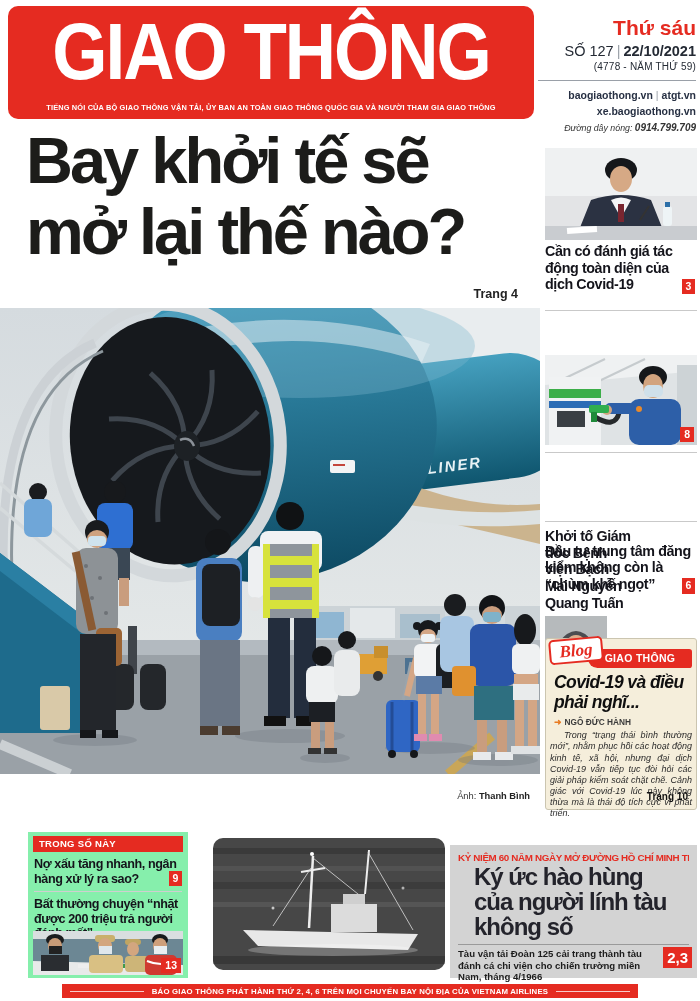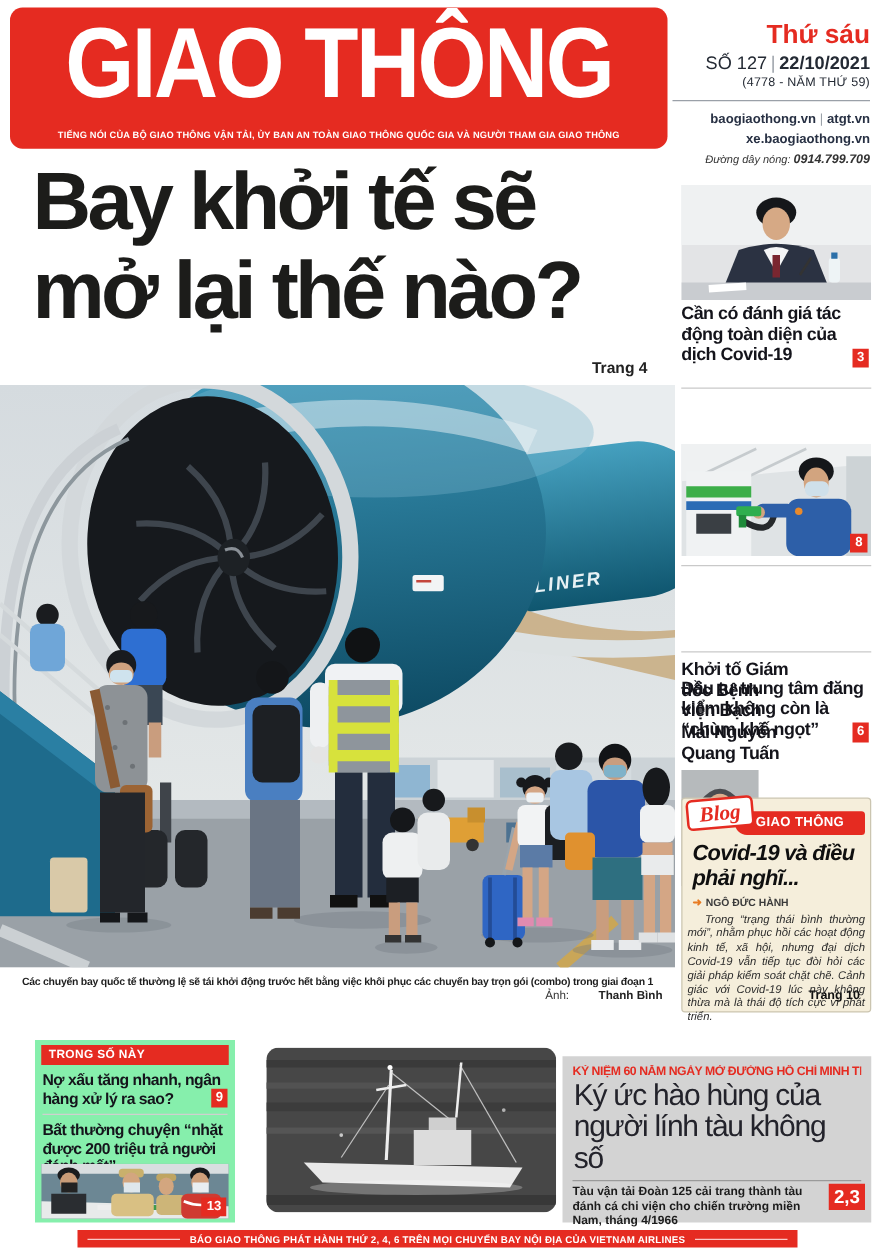--- a/index.html
+++ b/index.html
@@ -34,21 +34,21 @@
              line-height:1.09; font-weight:bold; color:var(--ink); letter-spacing:-3px; }
   .trang4{ position:absolute; left:28px; top:287px; width:490px; text-align:right;
            font-size:12.5px; font-weight:bold; color:#222; }
   .mainphoto{ position:absolute; left:0; top:308px; width:540px; height:466px; }
   .mainphoto svg{ display:block; }
   .caption{ position:absolute; left:10px; top:780px; width:520px; text-align:center;
             font-size:8.4px; font-weight:bold; color:#1e1e1e; white-space:nowrap;
             letter-spacing:-0.2px; overflow:hidden; }
   .credit{ position:absolute; left:10px; top:791px; width:520px; text-align:right;
            font-size:9.3px; color:#333; }
-  .credit b{ color:#222;margin-left:21px; }
+  .credit b{ color:#222; }
 
   
   .sb{ position:absolute; left:545px; width:152px; }
   .sb-title{ font-size:14.3px; font-weight:bold; color:#14141b; line-height:1.17;
              letter-spacing:-0.4px; position:relative; }
   .sb-sep{ border-top:1px solid #c9c9c9; }
   .pbadge{ background:var(--red); color:#fff; font-weight:bold; font-size:10.5px;
            line-height:1; padding:2px 4px 3px; display:inline-block; }
   .badge-abs{ position:absolute; }
   .sb-photo{ overflow:hidden; position:absolute; left:545px; }
@@ -87,21 +87,21 @@
   .tsn-photo{ position:absolute; left:5px; bottom:3px; width:150px; height:44px; }
 
   
   .ship{ position:absolute; left:213px; top:838px; width:232px; height:132px;
          border-radius:10px; overflow:hidden; }
 
   
   .memorial{ position:absolute; left:450px; top:845px; width:247px; height:133px; background:#d3d3d3; }
   .mem-kicker{ margin:7px 8px 0; color:var(--red); font-size:9.8px; font-weight:bold;
                white-space:nowrap; letter-spacing:-0.35px; overflow:hidden; }
-  .mem-title{ margin:2px 9px 0; width:205px; font-size:24px; font-weight:normal; color:#23232b;
+  .mem-title{ margin:2px 24px 0; width:205px; font-size:24px; font-weight:bold; color:#23232b;
               line-height:1.04; letter-spacing:-1px; }
   .mem-divider{ border-top:1px solid #9a9a9a; margin:4px 8px 3px; }
   .mem-caption{ margin:0 42px 0 8px; font-size:9.6px; font-weight:bold; color:#1c1c1c; line-height:1.22; }
   .mem-page{ position:absolute; right:5px; bottom:10px; background:var(--red); color:#fff;
              font-weight:bold; font-size:15px; padding:3px 4px; }
 
   
   .footerbar{ position:absolute; left:62px; top:984px; width:576px; height:14px; background:var(--red);
               color:#fff; display:flex; align-items:center; font-size:7.8px; font-weight:bold;
               letter-spacing:0.2px; white-space:nowrap;justify-content:space-between; }
@@ -329,21 +329,20 @@
         <rect x="512" y="336" width="28" height="30" rx="6" fill="#eff1f2"></rect>
         <rect x="514" y="366" width="24" height="10" fill="#d4a685"></rect>
         <rect x="513" y="376" width="26" height="16" fill="#e9ebec"></rect>
         <rect x="515" y="392" width="9" height="48" fill="#d4a685"></rect>
         <rect x="528" y="392" width="9" height="48" fill="#d4a685"></rect>
         <rect x="511" y="438" width="15" height="8" fill="#dfe2e4"></rect>
         <rect x="526" y="438" width="15" height="8" fill="#dfe2e4"></rect>
       </g>
     </svg>
   </div>
-  <div class="caption">Các chuyến bay quốc tế thường lệ sẽ tái khởi động trước hết bằng việc khôi phục các chuyến bay trọn gói (combo) trong giai đoạn 1</div>
   <div class="credit">
     <span>Ảnh:</span>
     <b>Thanh Bình</b>
   </div>
 
   <div class="sb-photo" style="top:148px; width:152px; height:92px;">
     <svg width="152" height="92" viewBox="0 0 152 92">
       <rect width="152" height="92" fill="#e3e4e6"></rect>
         <rect width="152" height="48" fill="#eff1f2"></rect>
       <ellipse cx="76" cy="22" rx="16" ry="12" fill="#15171a"></ellipse>

